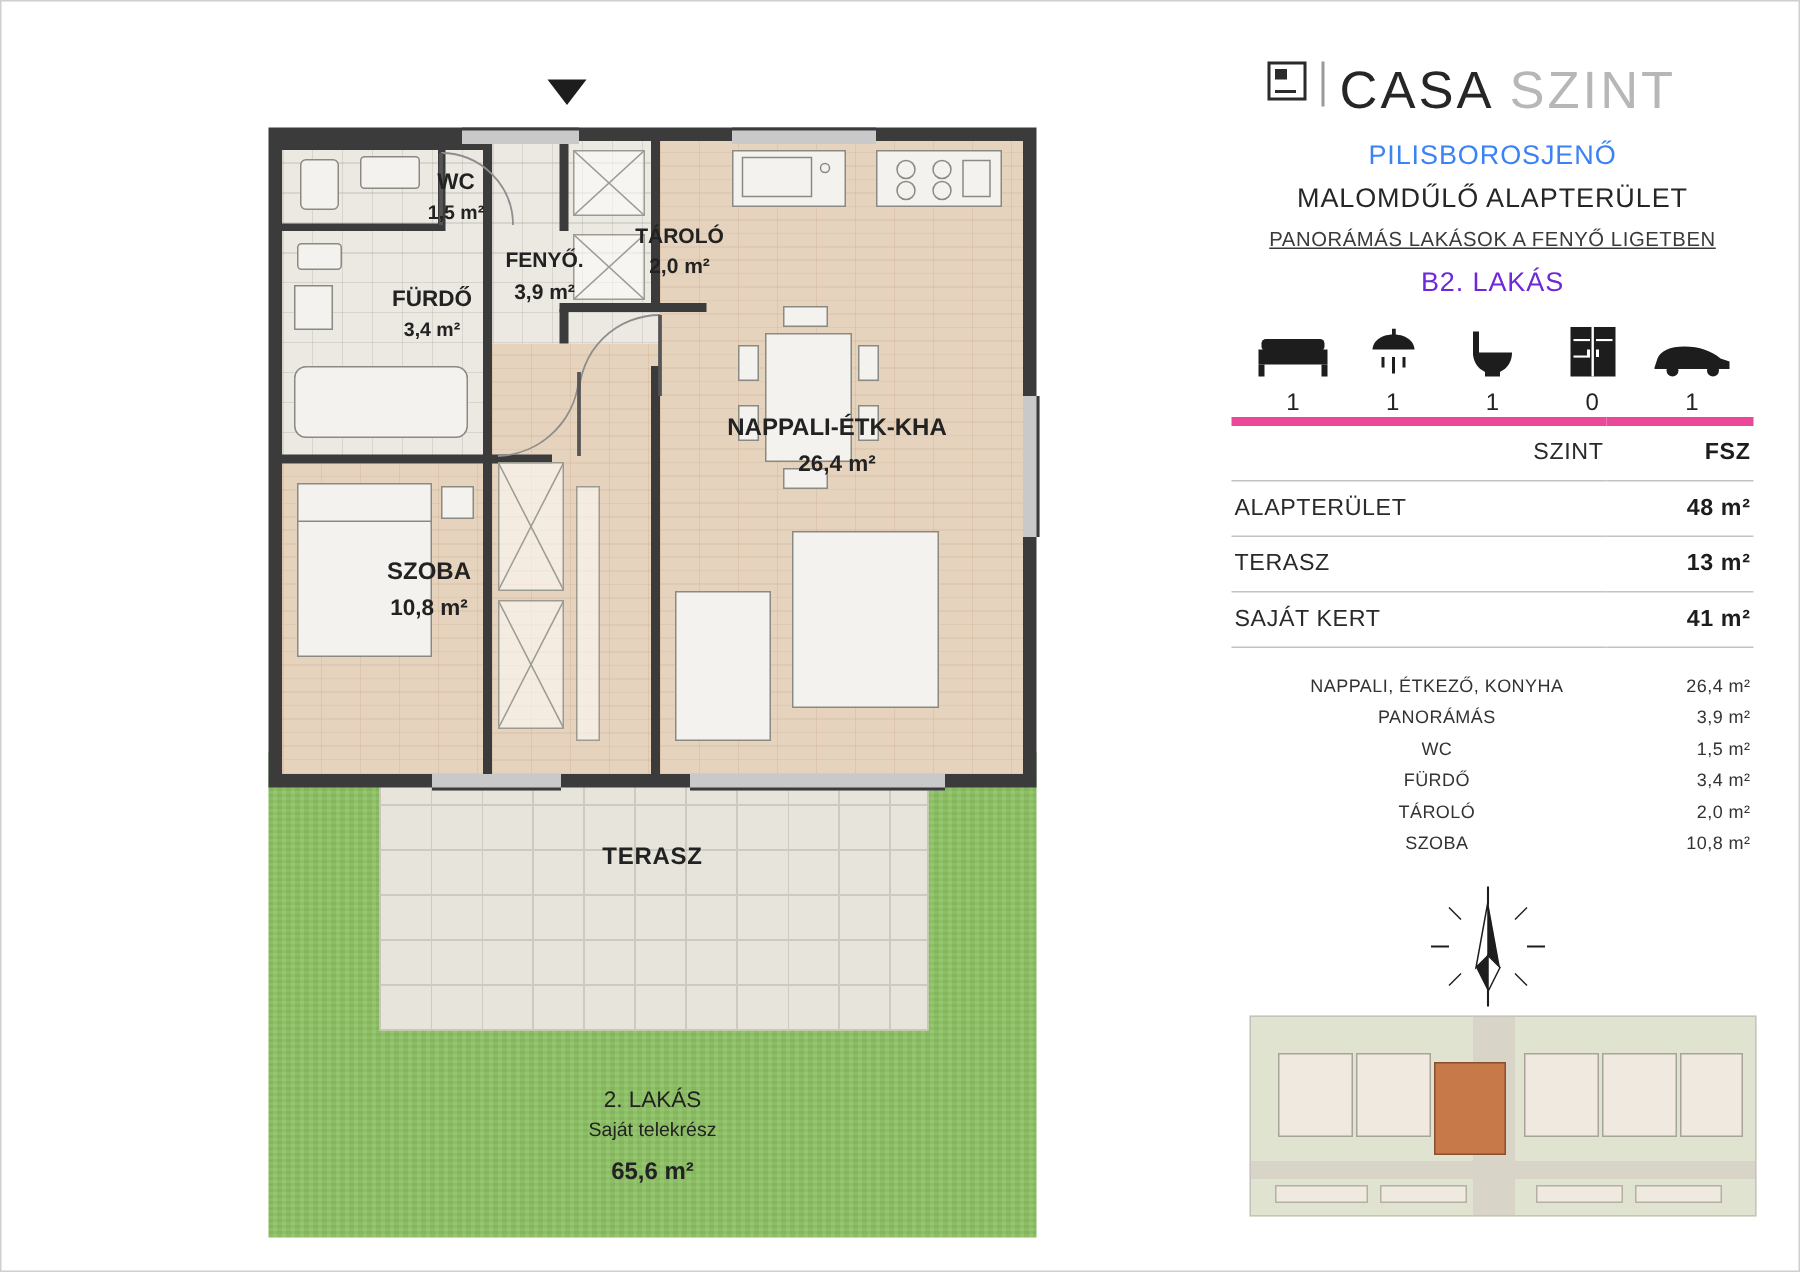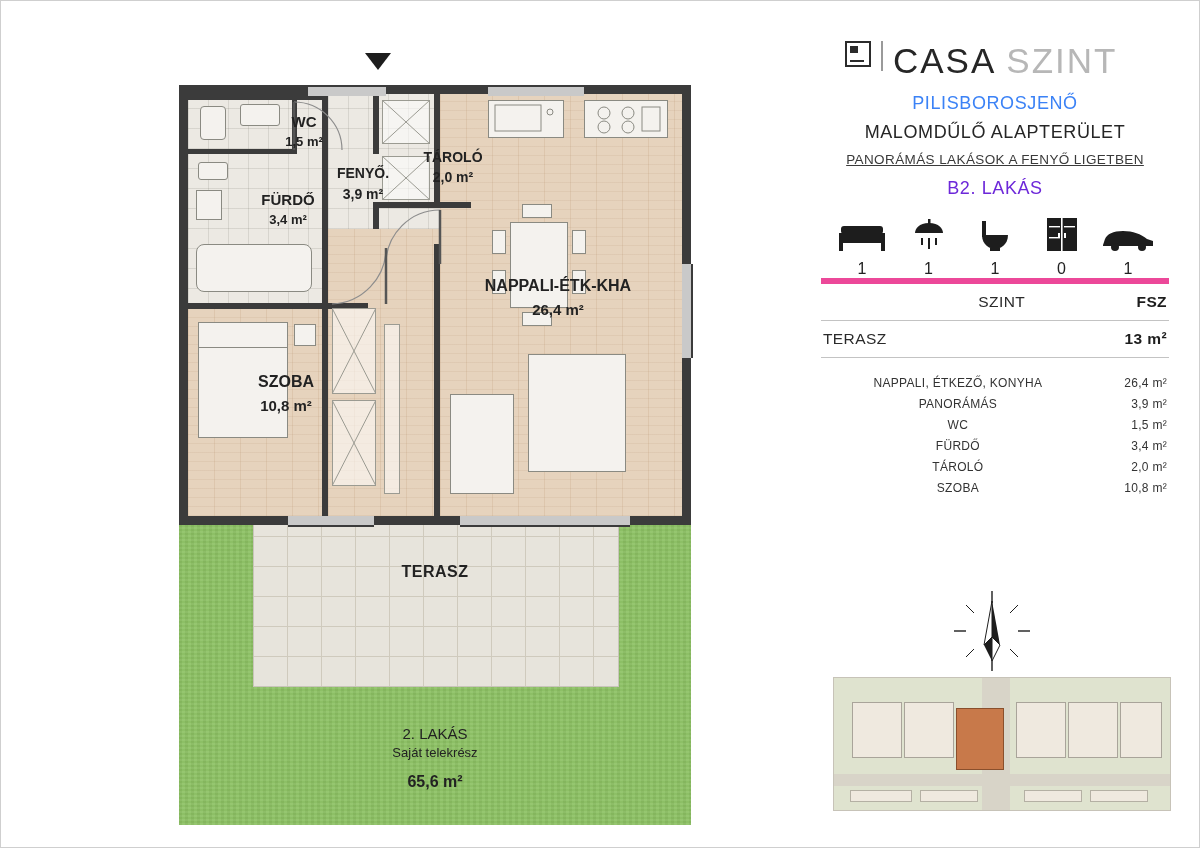--- a/index.html
+++ b/index.html
@@ -344,22 +344,30 @@
       </div>
     </div>
 
     <table class="spec">
       <tbody>
           <tr>
         <td class="k">SZINT</td>
         <td class="v">FSZ</td>
       </tr>
       <tr>
+        <td class="k">ALAPTERÜLET</td>
+        <td class="v">48 m²</td>
+      </tr>
+      <tr>
         <td class="k">TERASZ</td>
         <td class="v">13 m²</td>
+      </tr>
+      <tr>
+        <td class="k">SAJÁT KERT</td>
+        <td class="v">41 m²</td>
       </tr>
     </tbody>
       </table>
 
     <table class="rooms">
       <tbody>
           <tr>
         <td>NAPPALI, ÉTKEZŐ, KONYHA</td>
         <td class="v">26,4 m²</td>
       </tr>

